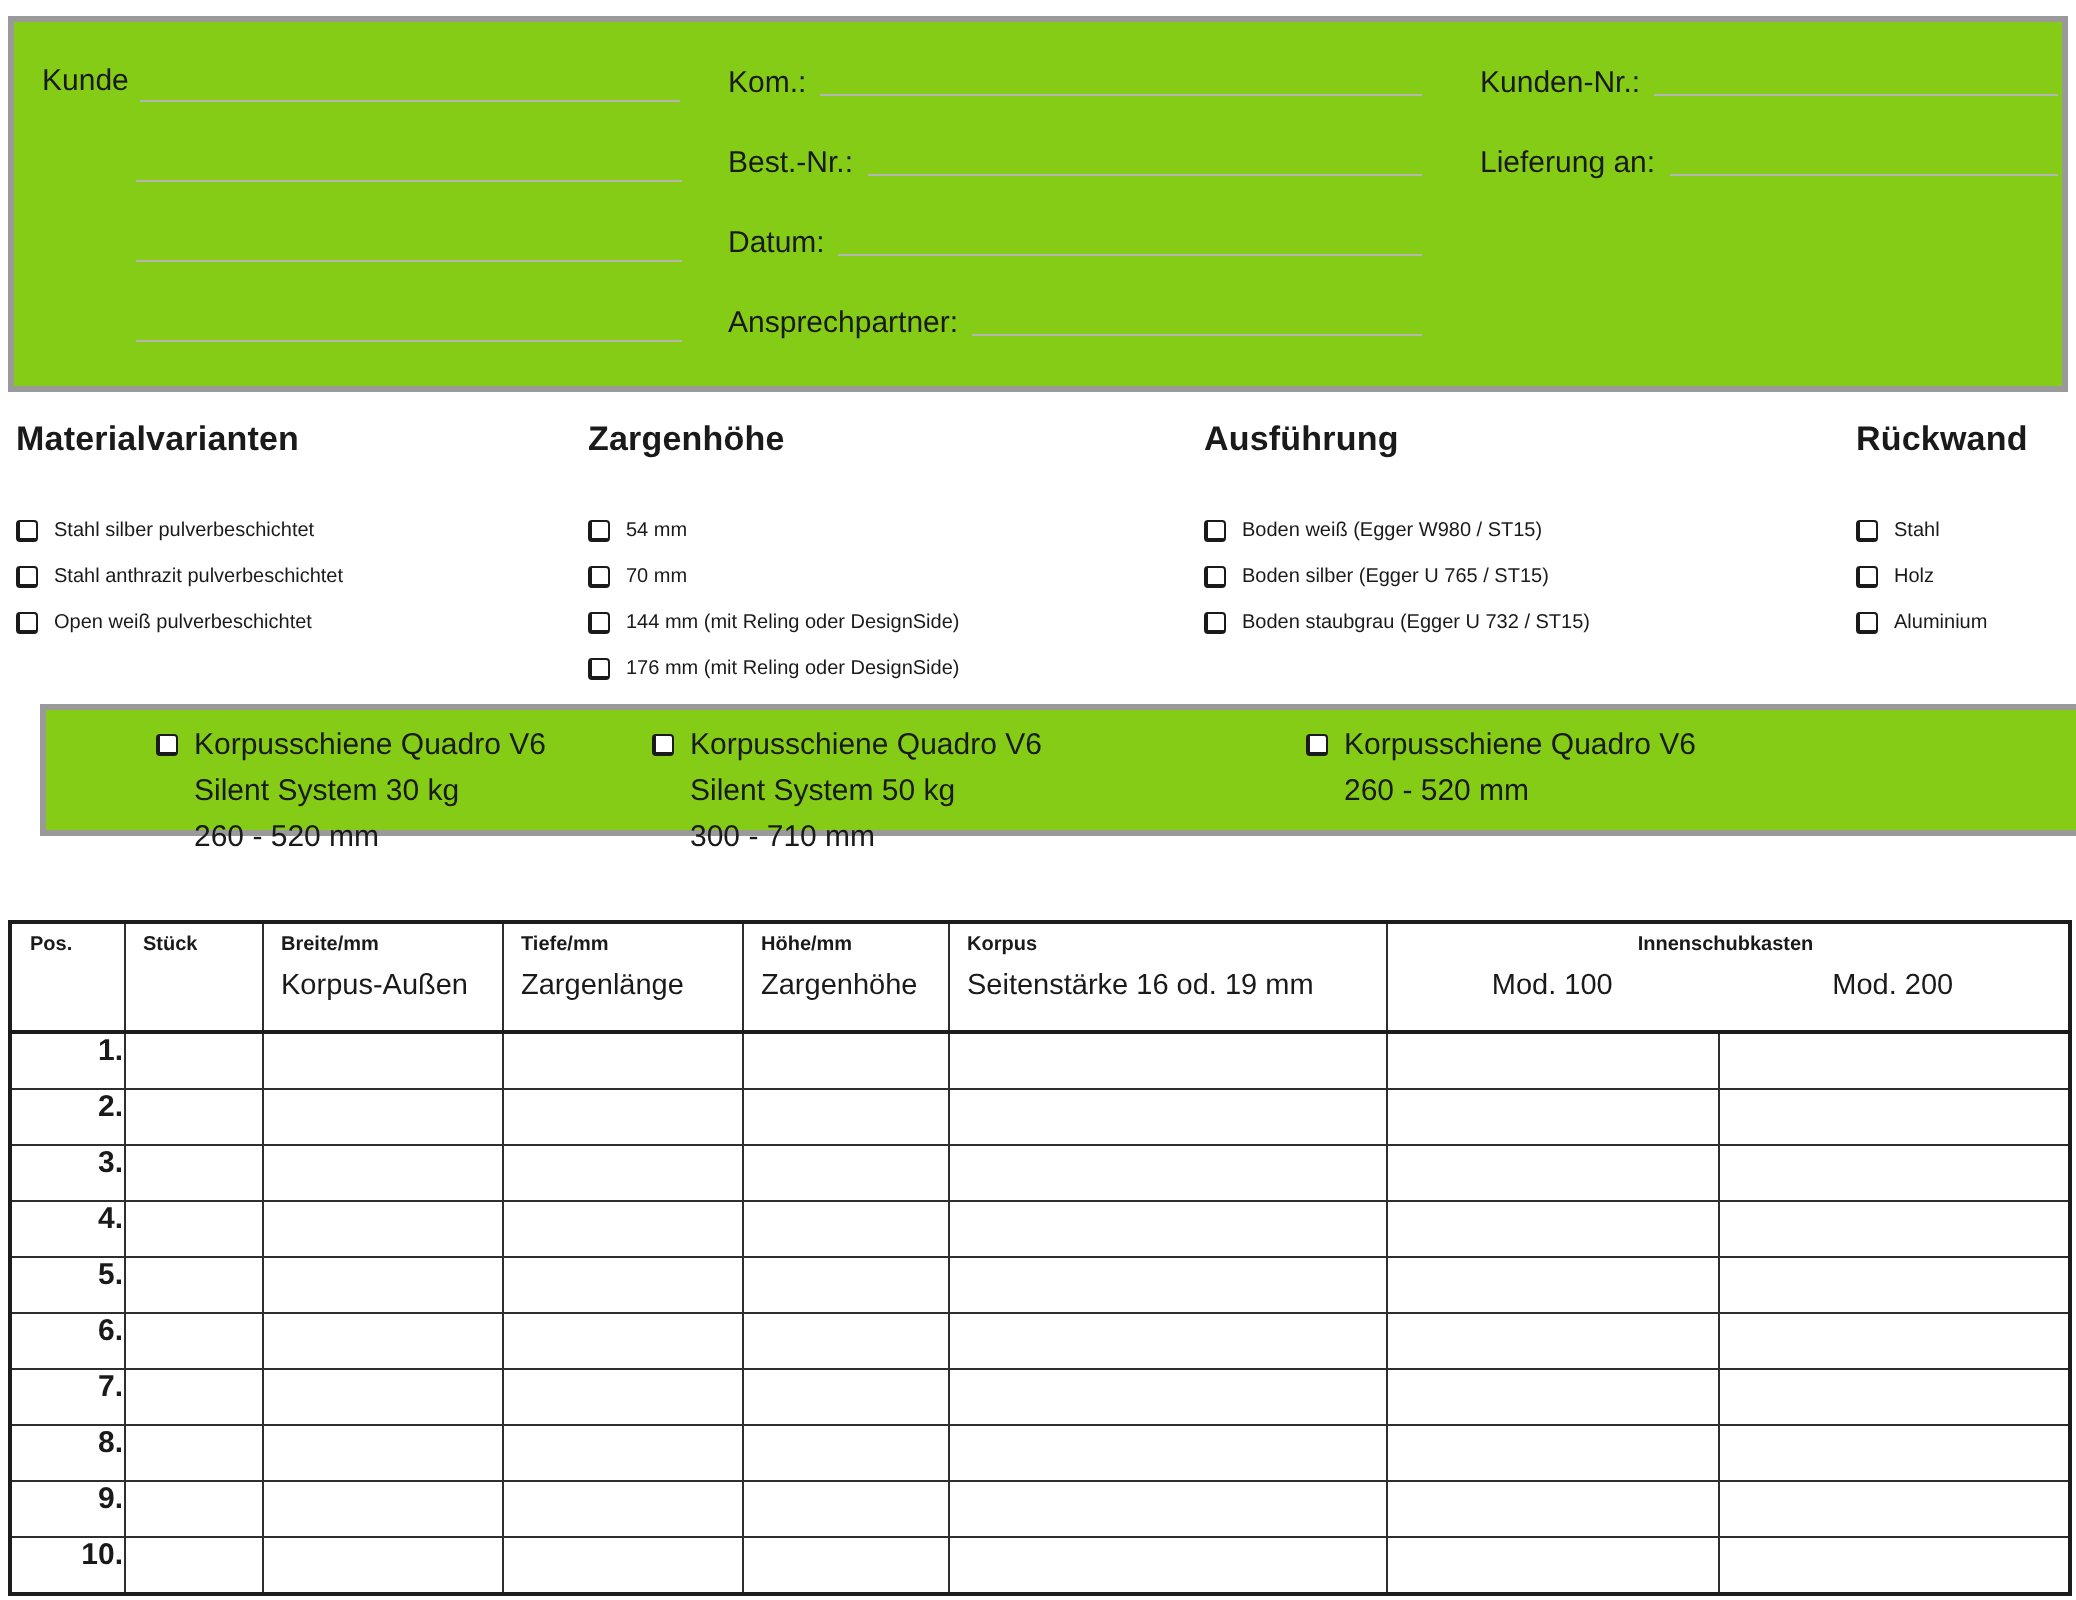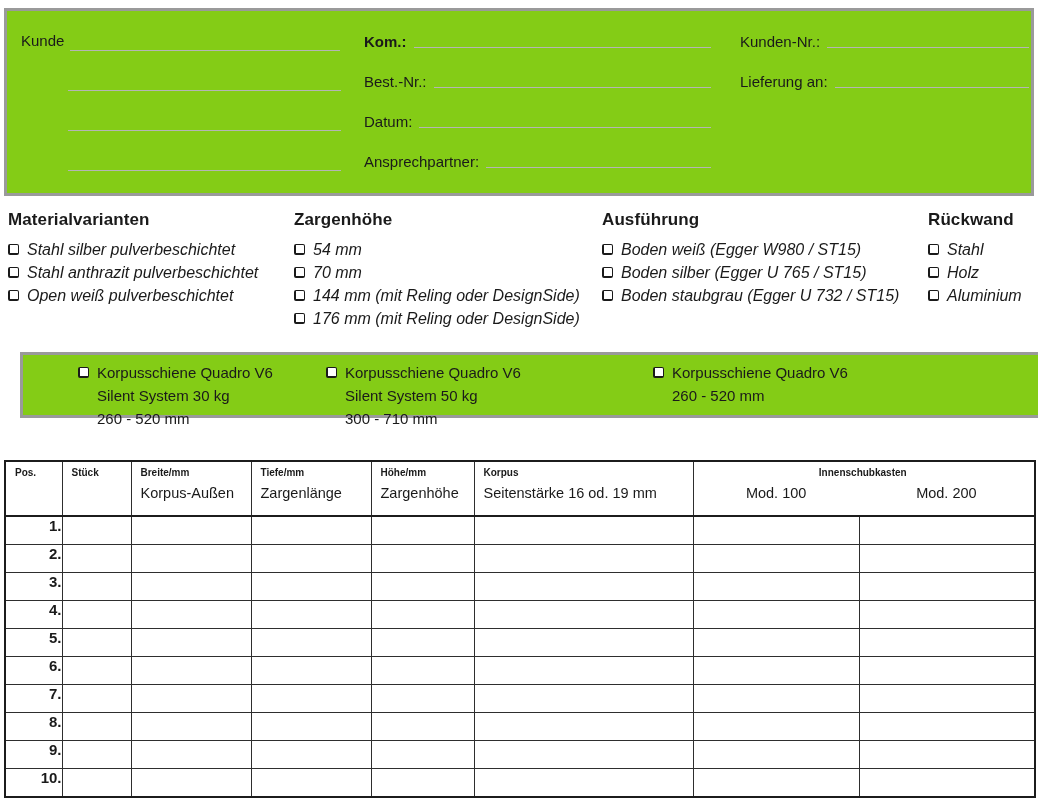--- a/index.html
+++ b/index.html
@@ -18,22 +18,22 @@
   .field-row .lbl { font-size: 15px; white-space: nowrap; padding-bottom: 1px; }
   .field-row .fill { flex: 1; border-bottom: 1.5px solid #b5b5b5; margin-left: 7px; height: 1px; margin-bottom: 3px; }
 
   
   .cb { display: inline-block; width: 11px; height: 11px; flex: 0 0 11px;
         border: 1.5px solid #1a1a1a; border-left-width: 2.5px; border-bottom-width: 2.5px;
         border-radius: 2px; background: #fff; }
 
   
   .opt-col { position: absolute; top: 210px; }
-  .opt-col h3 { font-size: 17px; font-weight: bold; letter-spacing: 0.1px; margin-bottom: 8px; }
-  .opt-item { display: flex; align-items: center; gap: 8px; height: 23px; font-size: 16px; white-space: nowrap; font-style: italic; }
+  .opt-col h3 { font-size: 17px; font-weight: bold; letter-spacing: 0.1px; margin-bottom: 24px; }
+  .opt-item { display: flex; align-items: center; gap: 8px; height: 23px; font-size: 10px; white-space: nowrap; }
 
   
   .rail-item { position: absolute; top: 6px; font-size: 15px; line-height: 23px; white-space: nowrap; }
   .rail-item .r1 { display: flex; align-items: center; gap: 8px; }
   .rail-item .sub { padding-left: 19px; }
 
   
   table.order { position: absolute; left: 4px; top: 460px; width: 1030px;
                 border-collapse: collapse; table-layout: fixed;
                 border: 2.5px solid #1c1c1c; }
@@ -55,21 +55,21 @@
 <div class="sheet">
 
   <div class="gray-box customer-box">
     <span class="kunde-label">Kunde</span>
 
     <div class="write-line" style="left:63px; top:39px; width:270px;"></div>
     <div class="write-line" style="left:61px; top:79px; width:273px;"></div>
     <div class="write-line" style="left:61px; top:119px; width:273px;"></div>
     <div class="write-line" style="left:61px; top:159px; width:273px;"></div>
 
-    <div class="field-row" style="left:357px; top:22px; width:347px;font-weight:bold;">
+    <div class="field-row" style="left:357px; top:22px; width:347px;">
       <span class="lbl">Kom.:</span>
       <div class="fill"></div>
     </div>
     <div class="field-row" style="left:357px; top:62px; width:347px;">
       <span class="lbl">Best.-Nr.:</span>
       <div class="fill"></div>
     </div>
     <div class="field-row" style="left:357px; top:142px; width:347px;">
       <span class="lbl">Ansprechpartner:</span>
       <div class="fill"></div>

